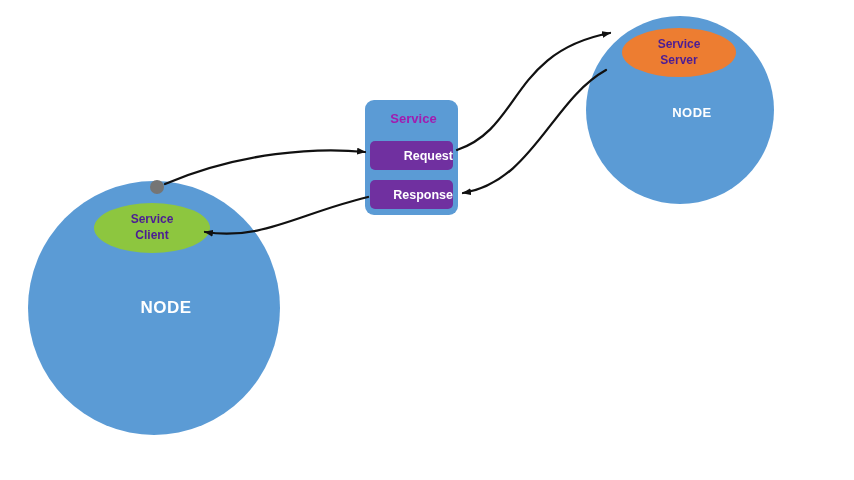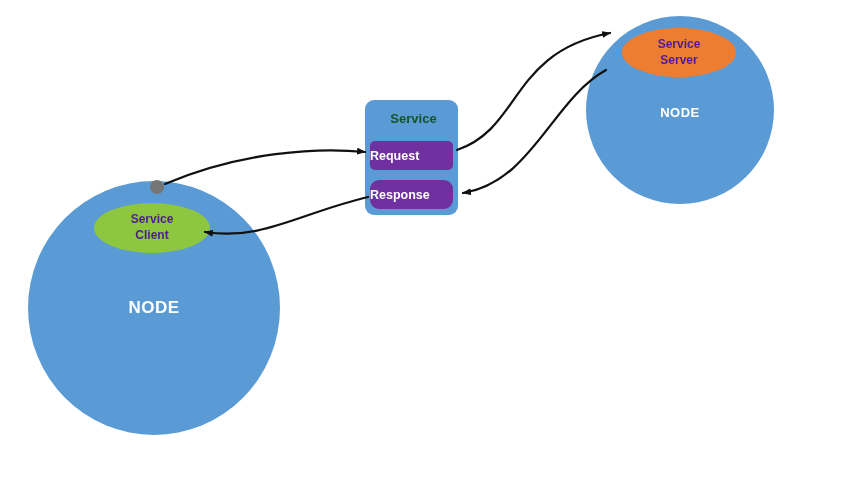--- a/index.html
+++ b/index.html
@@ -18,20 +18,21 @@
     background: var(--node-blue, #5b9bd5);
   }
   .left-node  { left: 28px;  top: 181px; width: 252px; height: 254px; }
   .right-node { left: 586px; top: 16px;  width: 188px; height: 188px; }
 
   .node-label {
     color: #ffffff;
     font-weight: bold;
     text-align: center;
     letter-spacing: 0.5px;
+    padding-left: 12px;
   }
   .left-node-label  { left: 28px;  top: 298px; width: 252px; font-size: 17px; }
   .right-node-label { left: 586px; top: 105px; width: 188px; font-size: 13px; }
 
   
   .badge-ellipse {
     border-radius: 50%;
     display: flex;
     align-items: center;
     justify-content: center;
@@ -57,38 +58,38 @@
   .service-box {
     left: 365px; top: 100px;
     width: 93px; height: 115px;
     background: var(--node-blue, #5b9bd5);
     border-radius: 9px;
   }
   .service-title {
     left: 365px; top: 111px;
     width: 97px;
     text-align: center;
-    color: #14532d;
+    color: #a21caf;
     font-weight: bold;
     font-size: 13px;
   }
   .msg-box {
     width: 83px; height: 29px;
     left: 370px;
     background: var(--box-purple, #7030a0);
     border-radius: 5px;
     display: flex;
     align-items: center;
-    justify-content: flex-start;
+    justify-content: flex-end;
     color: #ffffff;
     font-size: 12.5px;
     font-weight: 600;
   }
   .request-box  { top: 141px; }
-  .response-box { top: 180px; border-radius: 9px; }
+  .response-box { top: 180px; }
 
   
   .arrows-layer {
     left: 0; top: 0;
     pointer-events: none;
   }
   .arrow {
     fill: none;
     stroke: var(--arrow-black, #111111);
     stroke-width: 2.25;

